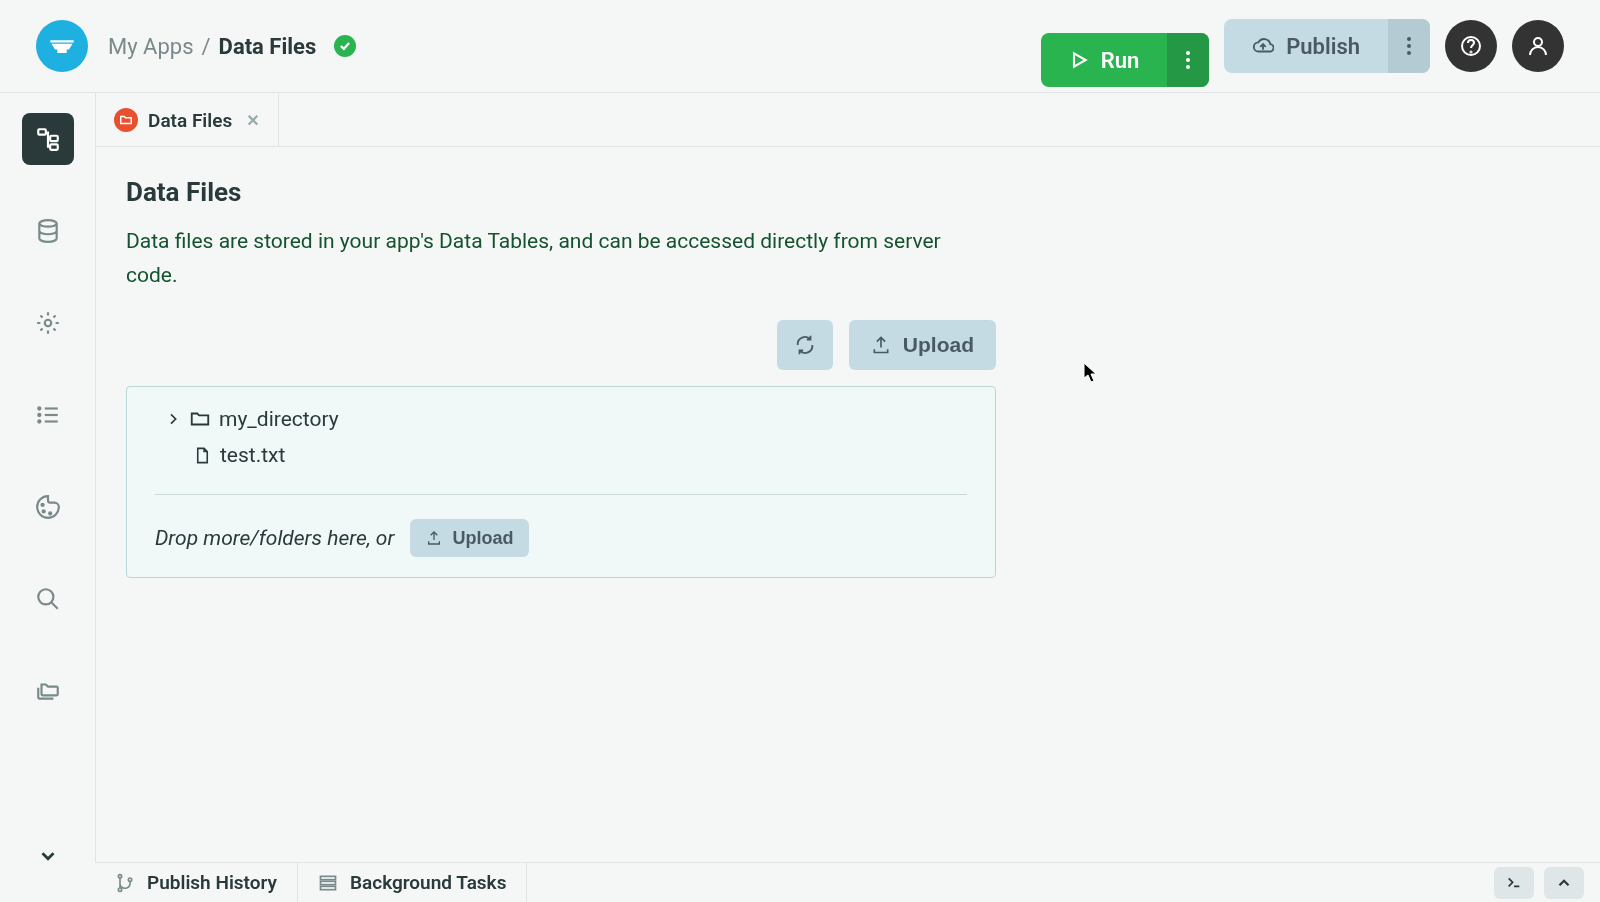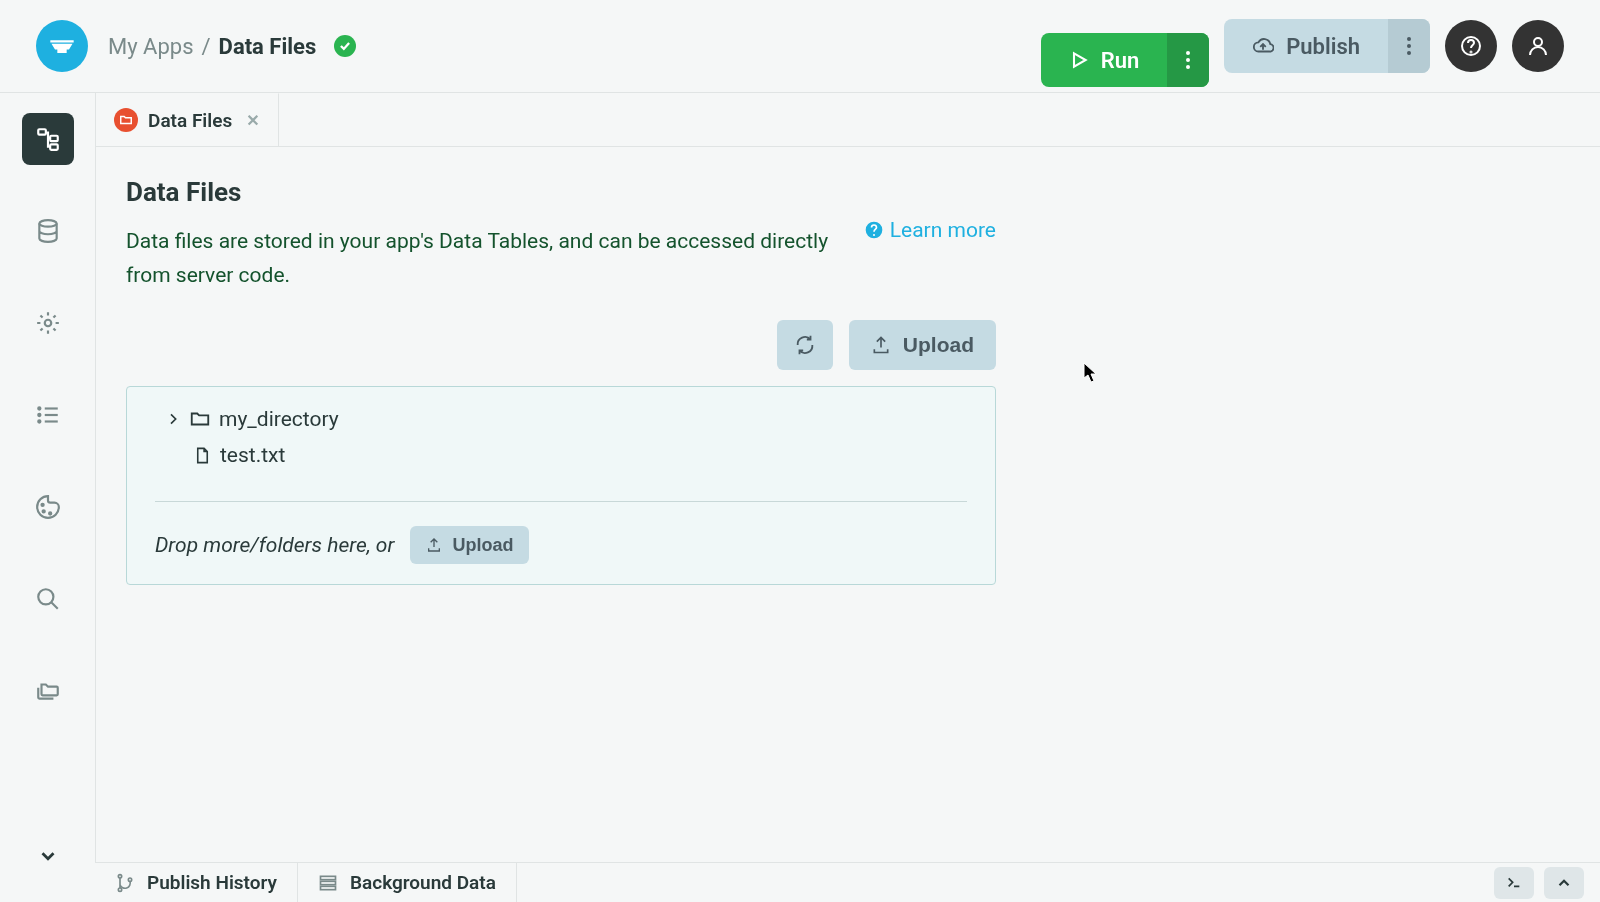--- a/index.html
+++ b/index.html
@@ -197,21 +197,21 @@
 }
 .file-row {
   display: flex;
   align-items: center;
   gap: 8px;
   font-size: 21px;
   color: #2a3a3a;
   padding: 6px 10px;
 }
 .file-row.indented { margin-left: 28px; }
-.file-list { border-bottom: 1px solid #c8d8d8; padding-bottom: 28px; margin: 0 12px; }
+.file-list { border-bottom: 1px solid #c8d8d8; padding-bottom: 21px; margin: 0 12px; }
 .drop-area {
   display: flex;
   align-items: center;
   gap: 16px;
   margin-top: 24px;
   margin-left: 12px;
 }
 .drop-text { font-style: italic; font-size: 21px; color: #2a3a3a; }
 .btn-upload-small {
   background: #c5dbe3;
@@ -404,28 +404,20 @@
       <span class="tab-close">✕</span>
     </div>
   </div>
 
   <div class="content">
     <div class="content-header">
       <div class="content-desc">
         <div class="title">Data Files</div>
         <div class="subtitle">Data files are stored in your app's Data Tables, and can be accessed directly from server code.</div>
       </div>
-      <a class="learn-more">
-        <svg width="20" height="20" viewBox="0 0 24 24" fill="#1eb0e0">
-            <circle cx="12" cy="12" r="10"></circle>
-            <path d="M9 9 A3 3 0 0 1 15 9 C15 11 12 11 12 14" fill="none" stroke="#fff" stroke-width="2"></path>
-            <circle cx="12" cy="18" r="1.2" fill="#fff"></circle>
-          </svg>
-        <span>Learn more</span>
-      </a>
     </div>
 
     <div class="toolbar">
       <button class="btn-secondary icon-only">
         <svg width="22" height="22" viewBox="0 0 24 24" fill="none" stroke="#4a5a62" stroke-width="2">
             <path d="M4 12 A8 8 0 0 1 18 6 M20 12 A8 8 0 0 1 6 18 M18 2 L18 6 L14 6 M6 22 L6 18 L10 18"></path>
           </svg>
       </button>
       <button class="btn-secondary">
         <svg width="20" height="20" viewBox="0 0 24 24" fill="none" stroke="#4a5a62" stroke-width="2">
@@ -475,21 +467,21 @@
         <path d="M6 6 L6 18 M18 10 A6 6 0 0 1 6 14"></path>
       </svg>
     <span>Publish History</span>
   </div>
   <div class="footer-item">
     <svg width="20" height="20" viewBox="0 0 24 24" fill="none" stroke="#7a8a8a" stroke-width="2">
         <rect x="3" y="4" width="18" height="4"></rect>
         <rect x="3" y="10" width="18" height="4"></rect>
         <rect x="3" y="16" width="18" height="4"></rect>
       </svg>
-    <span>Background Data</span>
+    <span>Background Tasks</span>
   </div>
   <div class="footer-right">
     <button class="footer-icon-btn">
       <svg width="20" height="16" viewBox="0 0 24 24" fill="none" stroke="#2a3a3a" stroke-width="2.5">
           <path d="M4 5 L10 11 L4 17 M12 17 L20 17"></path>
         </svg>
     </button>
     <button class="footer-icon-btn">
       <svg width="18" height="18" viewBox="0 0 24 24" fill="none" stroke="#2a3a3a" stroke-width="3">
           <path d="M6 15 L12 9 L18 15"></path>

